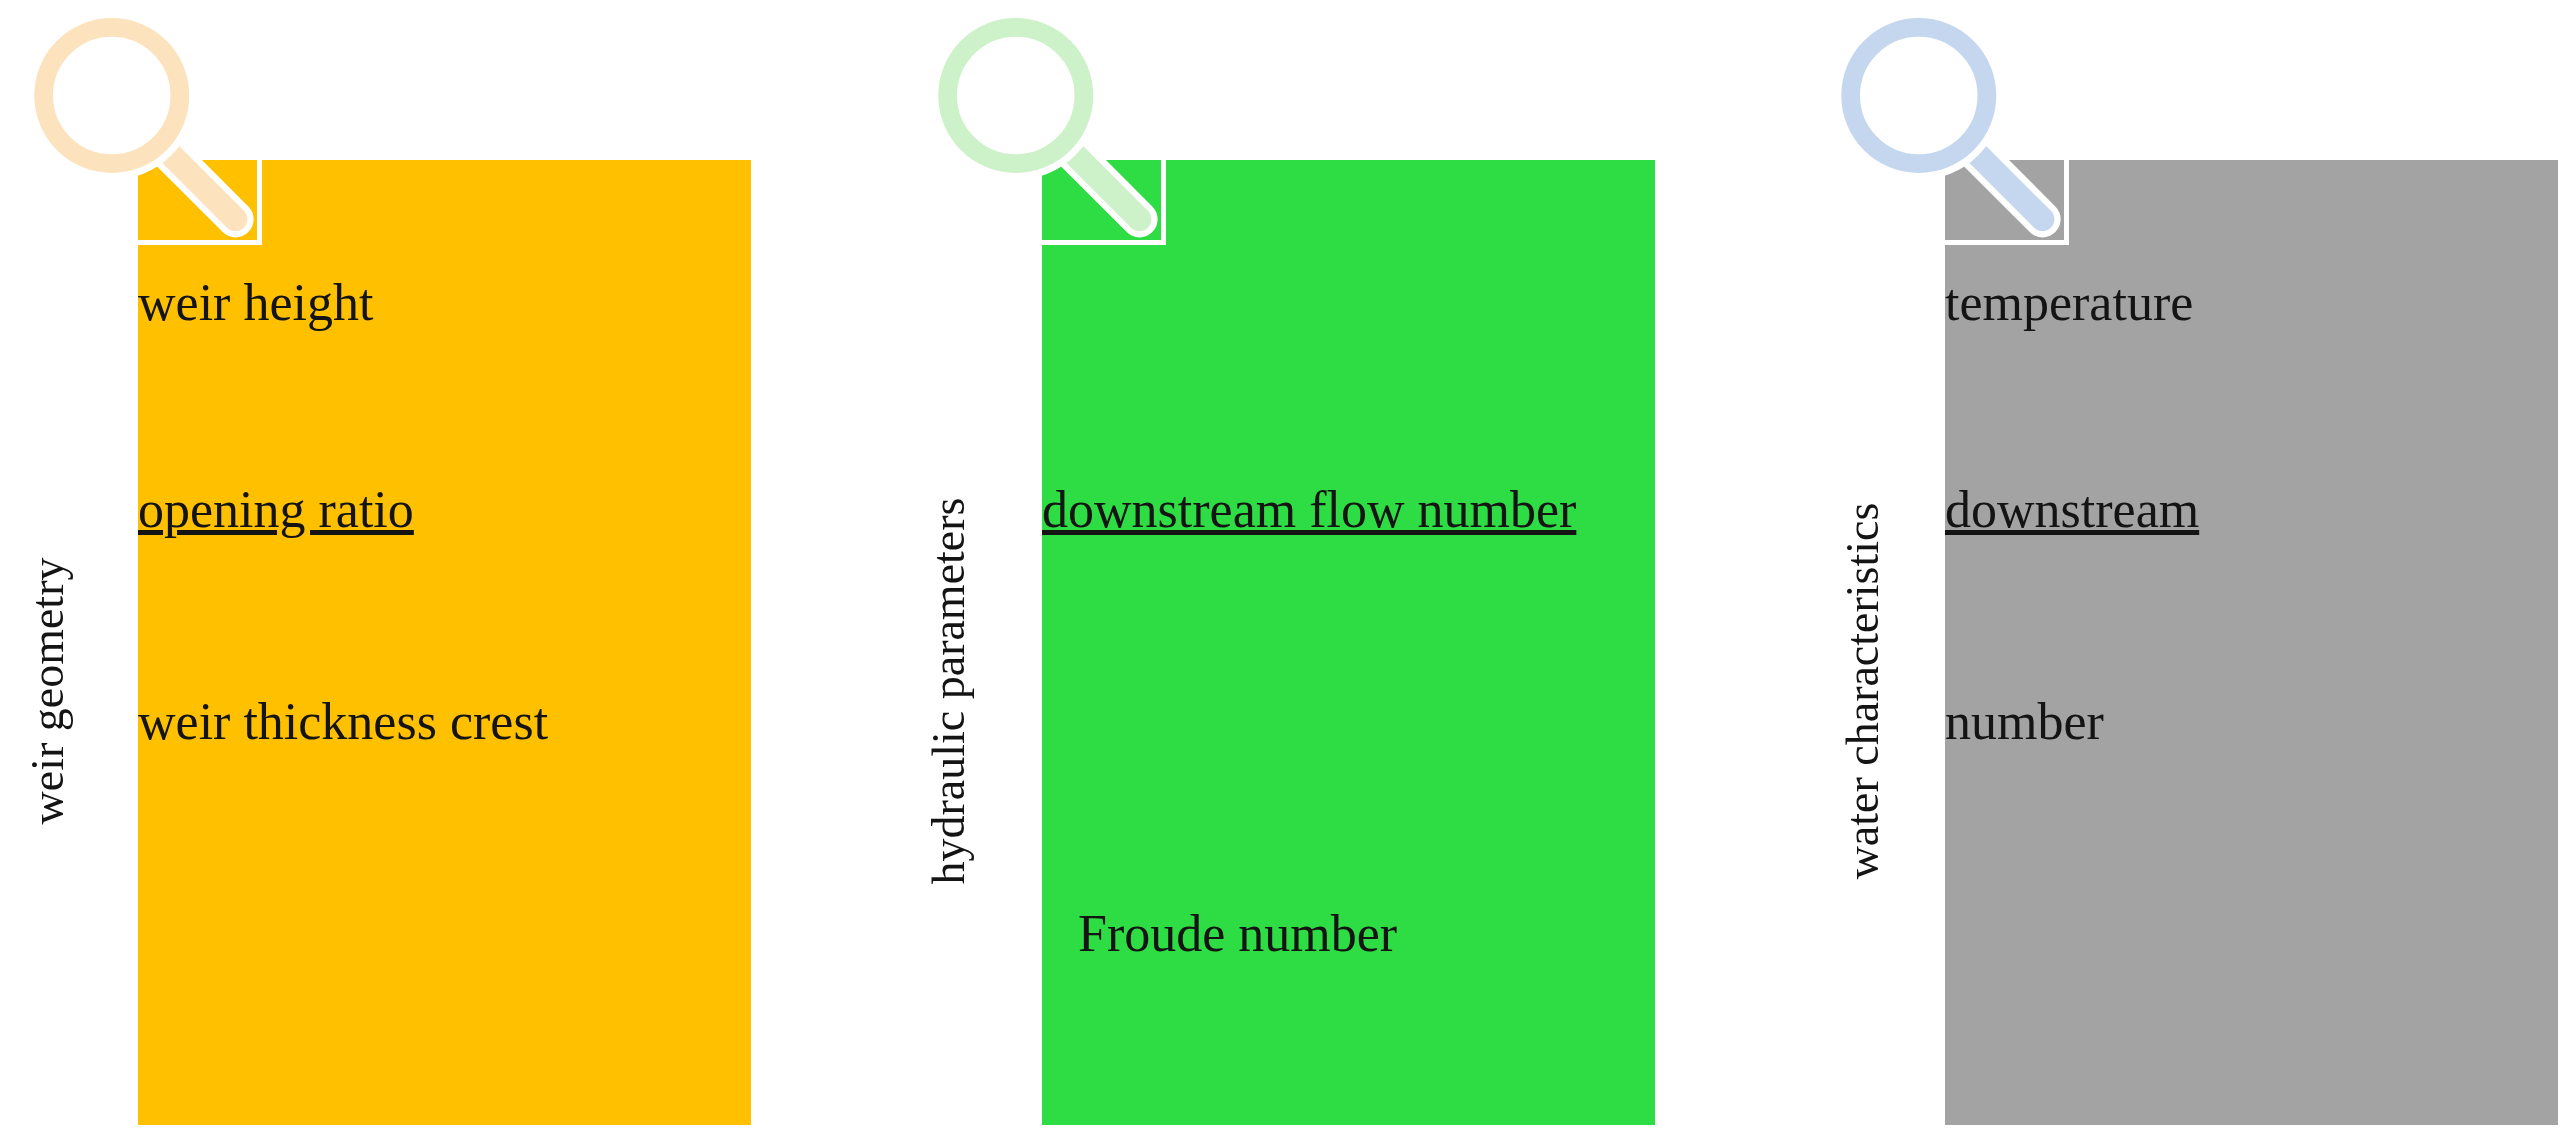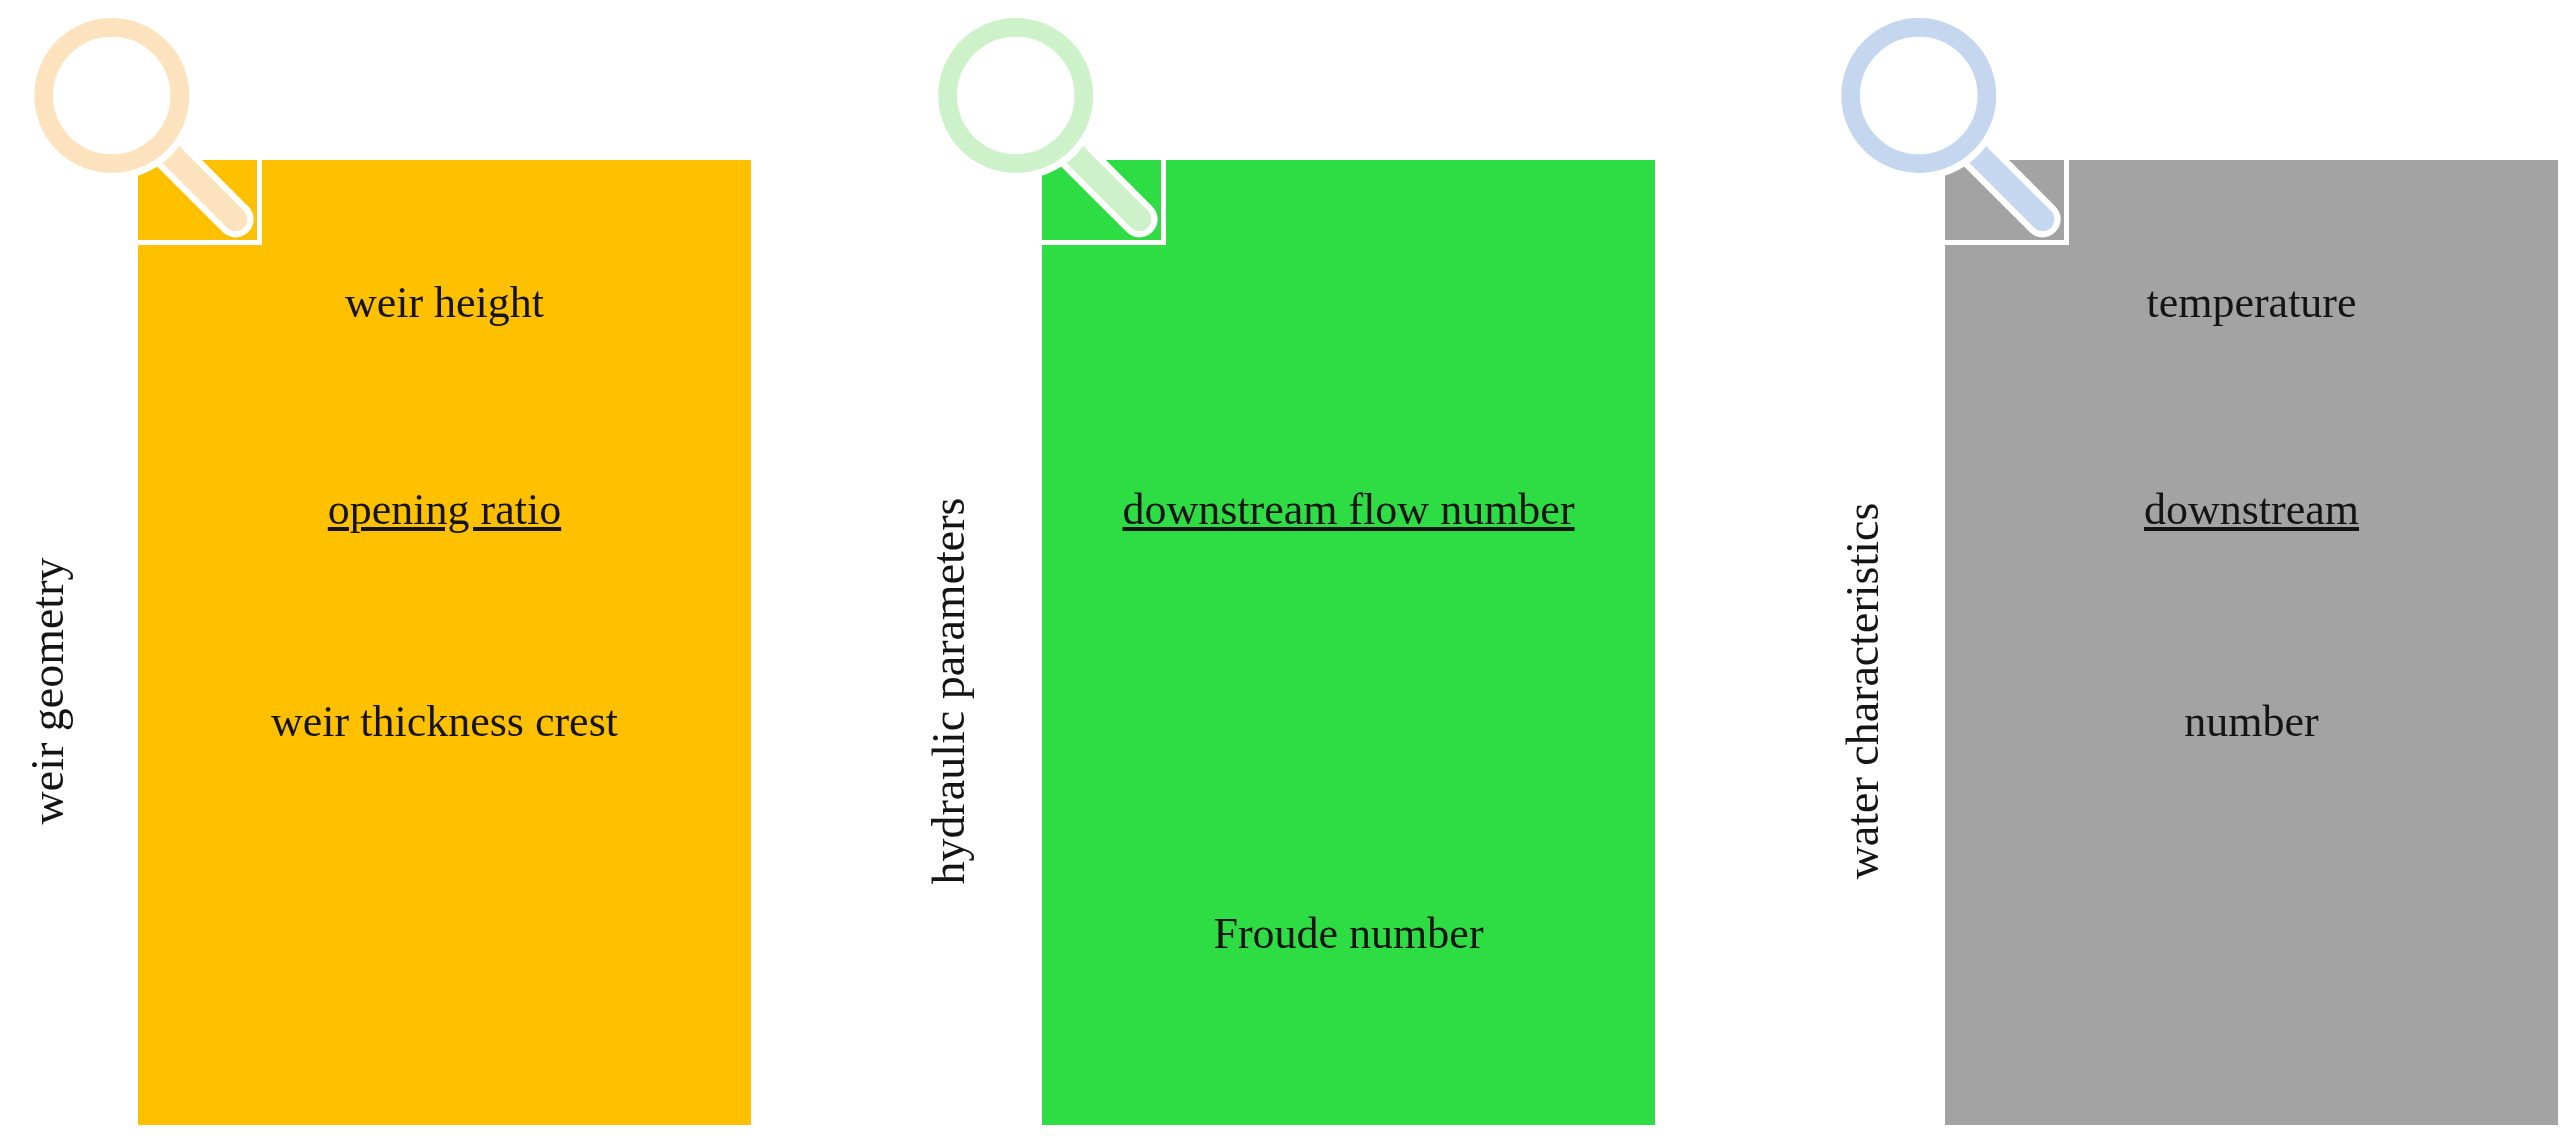--- a/index.html
+++ b/index.html
@@ -24,28 +24,28 @@
   .p0 { left: 138px; }
   .p1 { left: 1042px; }
   .p2 { left: 1945px; }
 
   .item {
     position: absolute;
     left: 0;
     width: 100%;
     height: 56px;
     line-height: 56px;
-    text-align: center;
-    font-size: 44px;
+    text-align: left;
+    font-size: 52px;
     white-space: nowrap;
   }
   .row0 { top: 115px; }
   .row1 { top: 322px; text-decoration: underline; }
   .row2 { top: 534px; }
-  .row3 { top: 746px; }
+  .row3 { top: 746px; margin-left: 36px; }
 
   .notch {
     position: absolute;
     left: 0;
     top: 0;
     width: 119px;
     height: 80px;
     border-right: 5.6px solid #ffffff;
     border-bottom: 5.6px solid #ffffff;
   }

